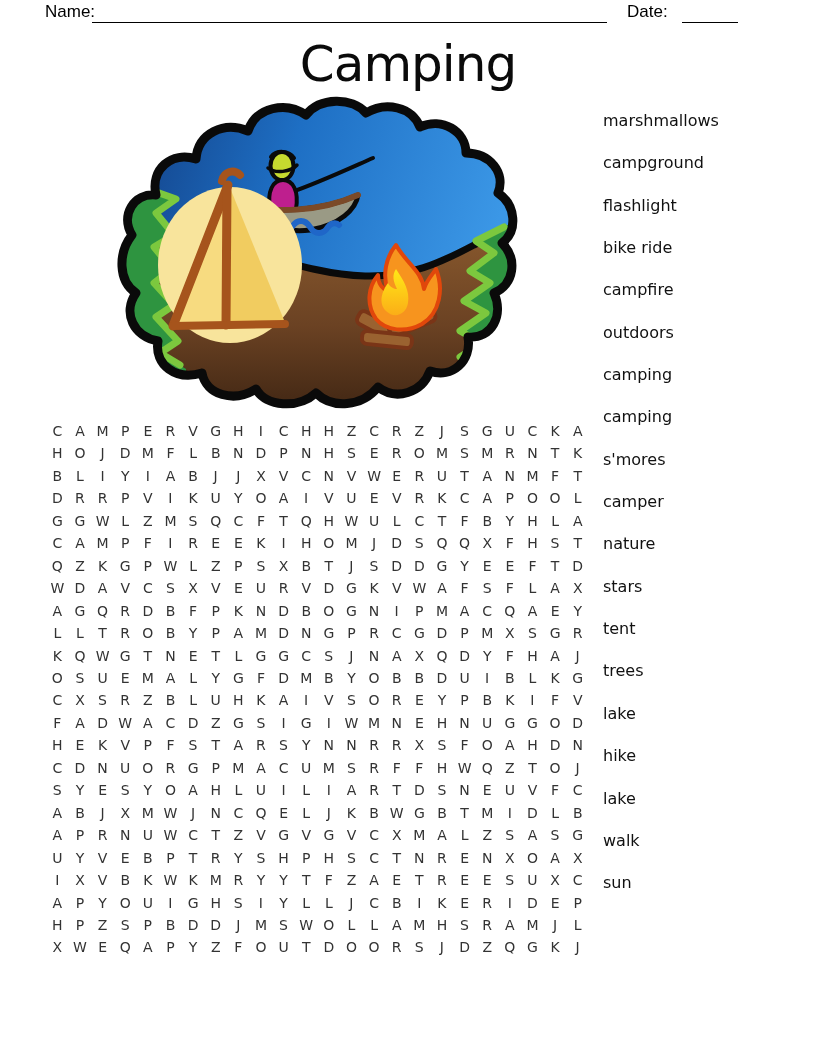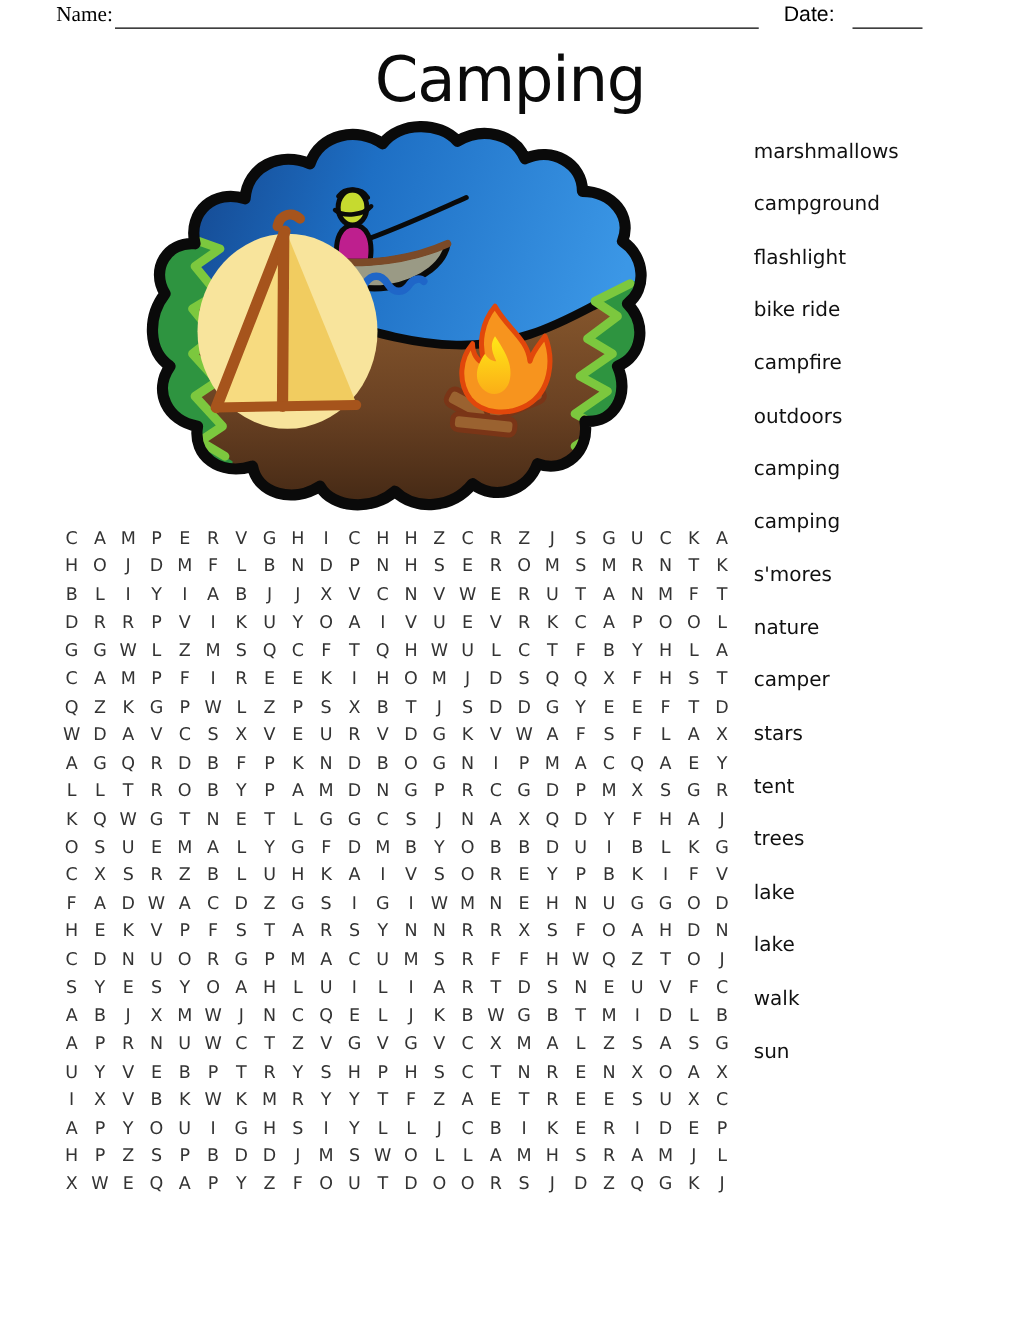--- a/index.html
+++ b/index.html
@@ -1,21 +1,21 @@
 <!DOCTYPE html>
 <html><head>
 <meta charset="utf-8">
 <style>
   html, body { margin:0; padding:0; overflow:hidden; }
   body {
     width:816px; height:1056px; position:relative; background:#ffffff;
     font-family:"Liberation Sans", sans-serif; color:#000;
   }
   .hdr-label { position:absolute; top:2px; font-size:17px; color:#000; }
-  #name-label { left:45px;font-family:Liberation Serif, serif; }
+  #name-label { left:45px; }
   #date-label { left:627px;text-align:right; }
   .blank-line { position:absolute; top:22px; border-bottom:1.7px solid #000; height:0; }
   #name-line { left:92px; width:515px; }
   #date-line { left:682px; width:56px; }
 
   #page-title {
     position:absolute; left:0; right:0; top:36px; text-align:center;
     font-size:50px; line-height:1.15; font-family:"DejaVu Sans", sans-serif;
     letter-spacing:-1px; color:#0a0a0a;
   }
@@ -753,24 +753,25 @@
   <div id="word-list">
       <div class="word-item">marshmallows</div>
       <div class="word-item">campground</div>
       <div class="word-item">flashlight</div>
       <div class="word-item">bike ride</div>
       <div class="word-item">campfire</div>
       <div class="word-item">outdoors</div>
       <div class="word-item">camping</div>
       <div class="word-item">camping</div>
       <div class="word-item">s'mores</div>
+      <div class="word-item">camper</div>
       <div class="word-item">nature</div>
-      <div class="word-item">camper</div>
       <div class="word-item">stars</div>
       <div class="word-item">tent</div>
       <div class="word-item">trees</div>
       <div class="word-item">lake</div>
+      <div class="word-item">hike</div>
       <div class="word-item">lake</div>
       <div class="word-item">walk</div>
       <div class="word-item">sun</div>
     </div>
 
 </div>
 
 </body></html>

